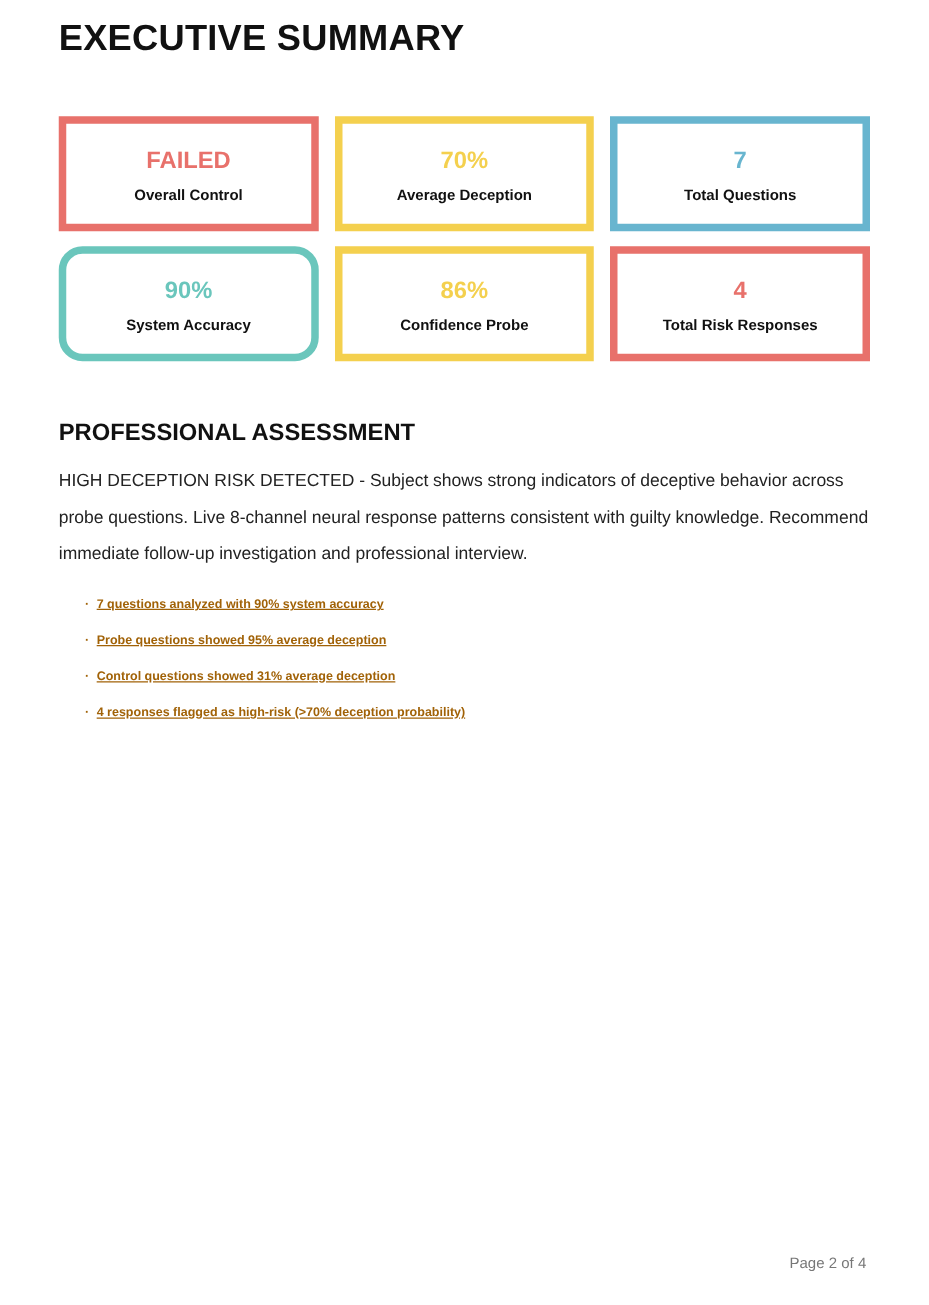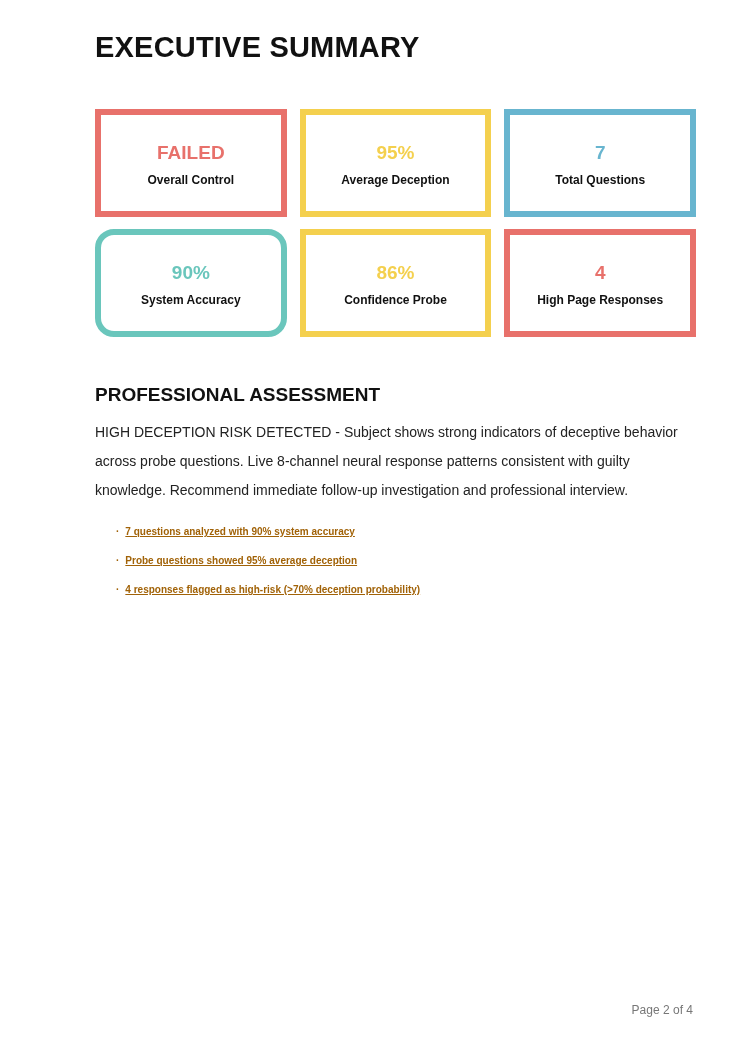--- a/index.html
+++ b/index.html
@@ -12,40 +12,39 @@
     position: relative;
     overflow: hidden;
   }
   .page {
     width: 743px;
     height: 1044px;
     position: relative;
     background: #ffffff;
   }
   .content {
-    padding: 16px 47px;
-    margin-left: 48px;
+    padding: 0 47px;
   }
   .doc-title {
     font-size: 29px;
     font-weight: bold;
     line-height: 29px;
     letter-spacing: 0.2px;
     padding-top: 17px;
     color: #111111;
   }
   .cards {
     margin-top: 47px;
     display: grid;
     grid-template-columns: repeat(3, 1fr);
     column-gap: 13px;
     row-gap: 12px;
   }
   .card {
-    height: 108px;
+    height: 92px;
     background: #ffffff;
     border: 6px solid #cccccc; 
     display: flex;
     flex-direction: column;
     align-items: center;
     justify-content: center;
   }
   .card-value {
     font-size: 19px;
     font-weight: bold;
@@ -111,51 +110,52 @@
     <h1 class="doc-title">EXECUTIVE SUMMARY</h1>
 
     <div class="cards">
 
       <div class="card" style="border-color: rgb(232, 113, 107);">
         <div class="card-value" style="color: rgb(232, 113, 107);">FAILED</div>
         <div class="card-label">Overall Control</div>
       </div>
 
       <div class="card" style="border-color: rgb(244, 208, 78);">
-        <div class="card-value" style="color: rgb(244, 208, 78);">95%</div>
+        <div class="card-value" style="color: rgb(244, 208, 78);">70%</div>
         <div class="card-label">Average Deception</div>
       </div>
 
       <div class="card" style="border-color: rgb(104, 181, 207);">
         <div class="card-value" style="color: rgb(104, 181, 207);">7</div>
         <div class="card-label">Total Questions</div>
       </div>
 
       <div class="card" style="border-color: rgb(106, 198, 188); border-radius: 19px;">
         <div class="card-value" style="color: rgb(106, 198, 188);">90%</div>
         <div class="card-label">System Accuracy</div>
       </div>
 
       <div class="card" style="border-color: rgb(244, 208, 78);">
         <div class="card-value" style="color: rgb(244, 208, 78);">86%</div>
         <div class="card-label">Confidence Probe</div>
       </div>
 
       <div class="card" style="border-color: rgb(232, 113, 107);">
         <div class="card-value" style="color: rgb(232, 113, 107);">4</div>
-        <div class="card-label">High Page Responses</div>
+        <div class="card-label">Total Risk Responses</div>
       </div>
 
     </div>
 
     <h2 class="section-heading heading-assessment">PROFESSIONAL ASSESSMENT</h2>
     <p class="assessment-body">HIGH DECEPTION RISK DETECTED - Subject shows strong indicators of deceptive behavior across probe questions. Live 8-channel neural response patterns consistent with guilty knowledge. Recommend immediate follow-up investigation and professional interview.</p>
 
     <ul class="findings-list">
       <li><span class="bullet-glyph">·</span><span>7 questions analyzed with 90% system accuracy</span></li>
       <li><span class="bullet-glyph">·</span><span>Probe questions showed 95% average deception</span></li>
+      <li><span class="bullet-glyph">·</span><span>Control questions showed 31% average deception</span></li>
       <li><span class="bullet-glyph">·</span><span>4 responses flagged as high-risk (&gt;70% deception probability)</span></li>
     </ul>
 
   </div>
 
   <div class="page-number">Page 2 of 4</div>
 </div>
 
 </body></html>

